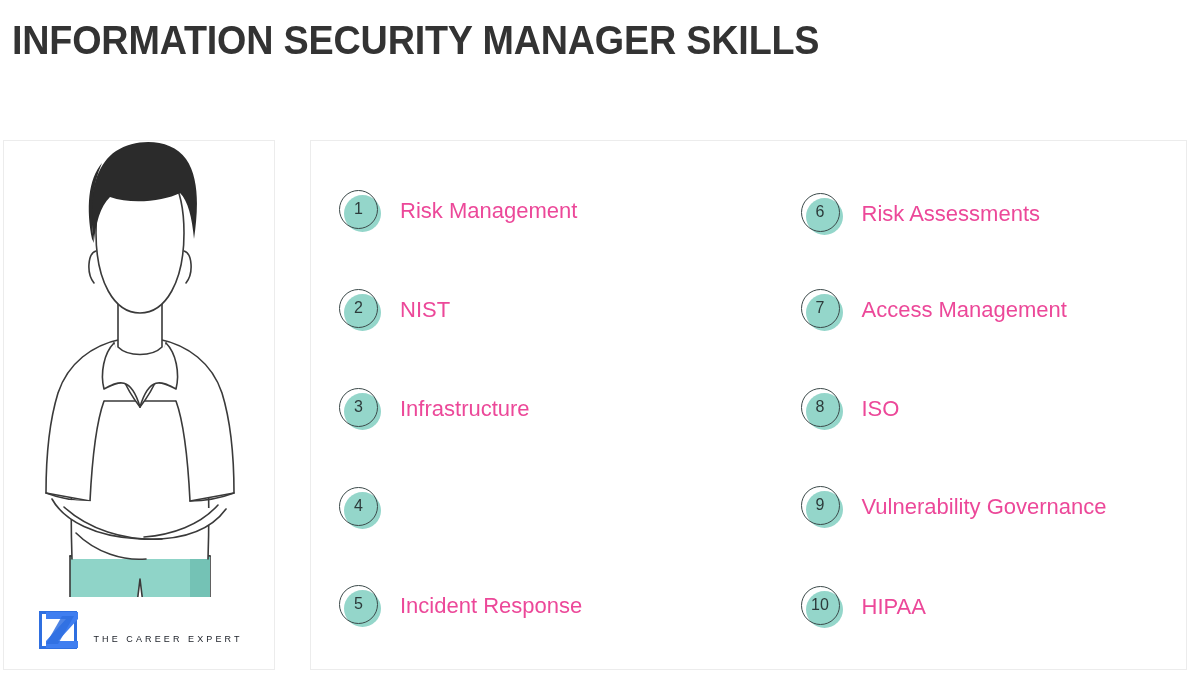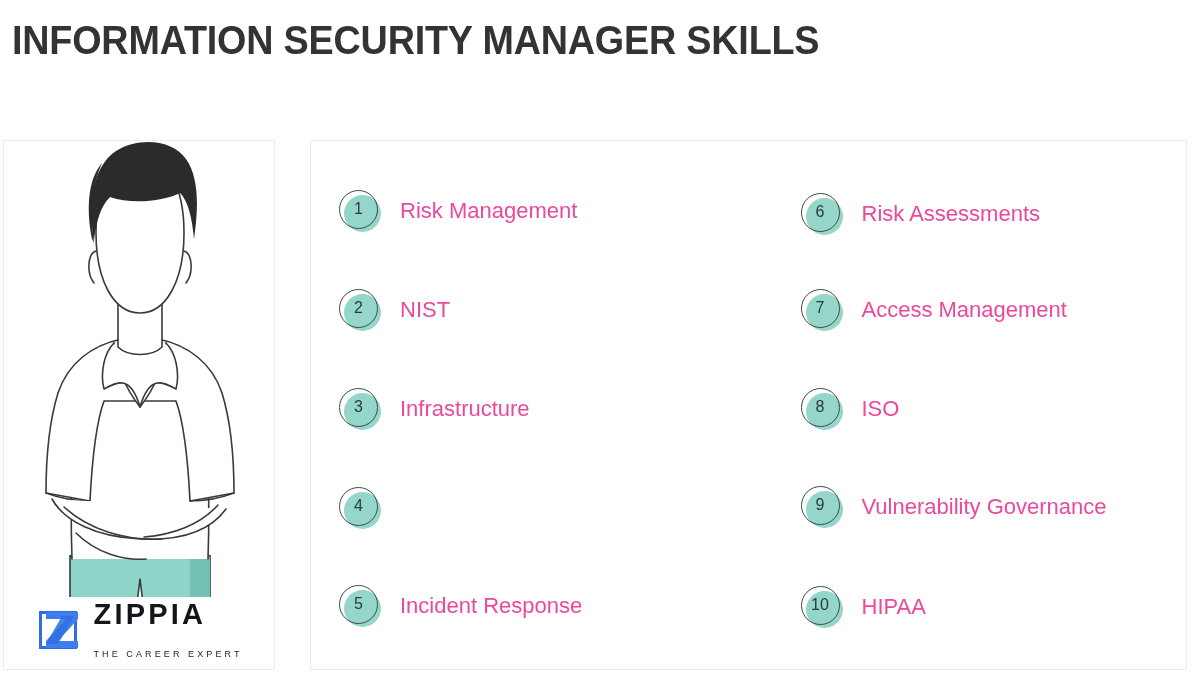--- a/index.html
+++ b/index.html
@@ -230,21 +230,20 @@
 
   <div class="logo-row">
     <div class="logo-mark">
       <div class="frame"></div>
       <svg class="zglyph" viewBox="0 0 36 40" xmlns="http://www.w3.org/2000/svg">
         <path d="M2 2 L34 2 L34 9 L14 31 L34 31 L34 38 L2 38 L2 31 L22 9 L2 9 Z" fill="#3f7ef0"></path>
         <path d="M18 6 L30 6 L14 34 L2 34 Z" fill="#2f6fe0" opacity="0.85"></path>
       </svg>
     </div>
     <div class="logo-text">
-      <div class="logo-word">ZIPPIA</div>
       <div class="logo-tag">THE CAREER EXPERT</div>
     </div>
   </div>
 </div>
 
 <div class="skills-panel">
   <div class="skills-cols">
 
     <div class="skill-col col-left">
 

